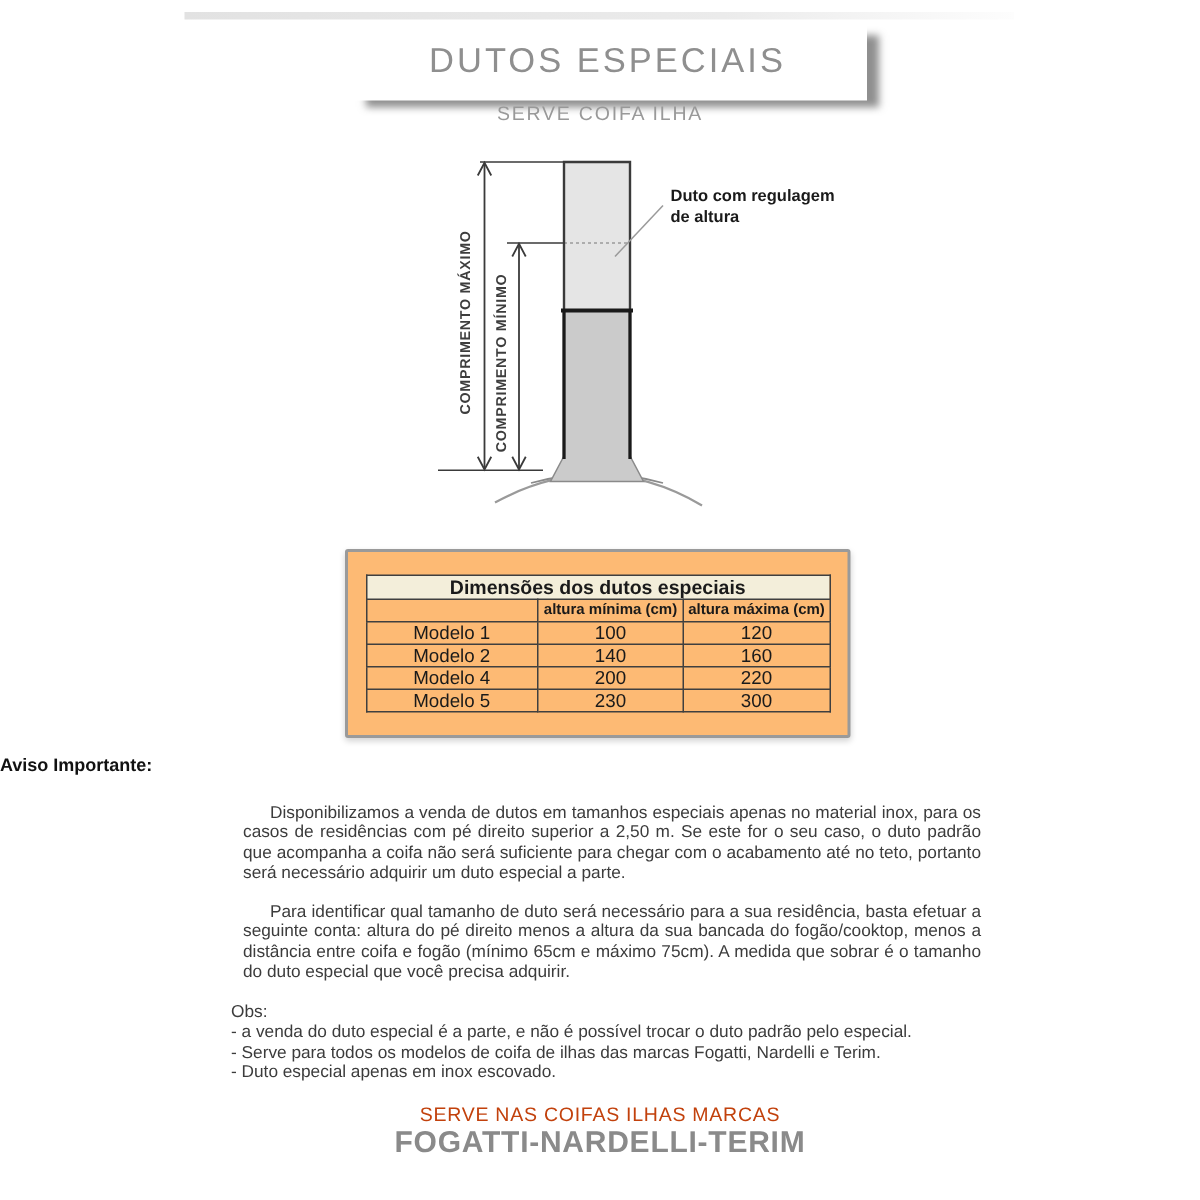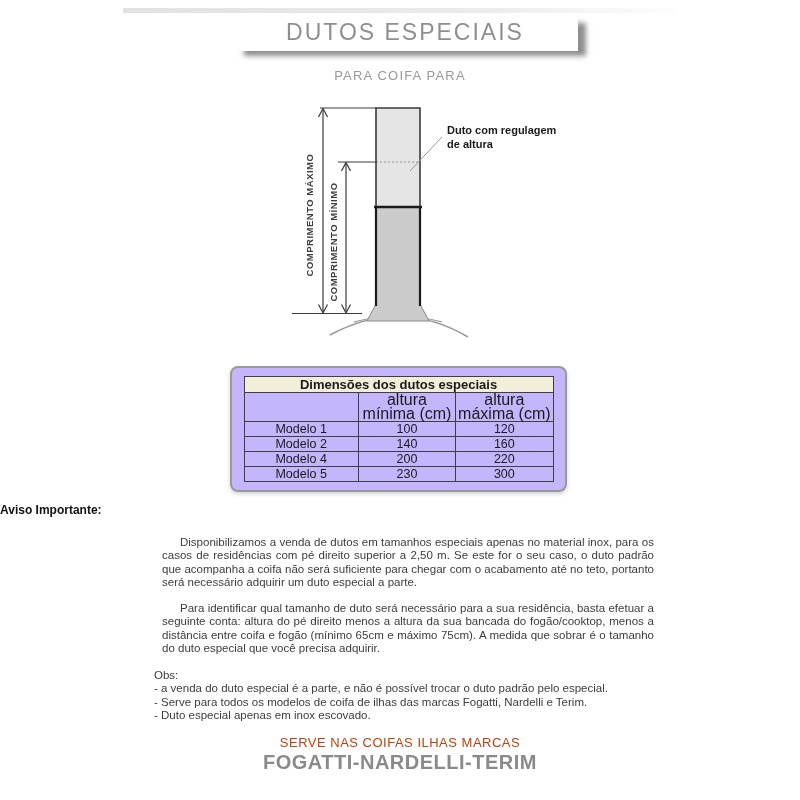--- a/index.html
+++ b/index.html
@@ -6,51 +6,51 @@
   .page{
     position:relative;width:800px;height:800px;background:#ffffff;
     font-family:"Liberation Sans",sans-serif;overflow:hidden;
   }
   
   .top-strip{
     position:absolute;left:123px;top:8px;width:553px;height:5px;
     background:linear-gradient(to right,#e2e2e2 0%,#ebebeb 65%,#fdfdfd 100%);
   }
   .title-box{
-    position:absolute;left:232px;top:14px;width:346px;height:37px;
+    position:absolute;left:232px;top:14px;width:346px;height:53px;
     background:#ffffff;box-shadow:10px 7px 5px -2px rgba(115,115,115,.8);
     display:flex;align-items:center;justify-content:center;
   }
   .title-box .title{
     color:#8f8f8f;font-size:23px;letter-spacing:2px;font-weight:400;
   }
   .subtitle{
     position:absolute;left:0;top:68px;width:800px;text-align:center;
     color:#999999;font-size:13px;letter-spacing:1.2px;
   }
   
   .diagram{position:absolute;left:280px;top:90px;width:320px;height:260px;}
   
   .table-frame{
     position:absolute;left:230px;top:366px;width:333px;height:122px;
-    background:#c4b5fd;border:2px solid #9a9a9a;border-radius:8px;
+    background:#fdba74;border:2px solid #9a9a9a;border-radius:2px;
     box-shadow:0 2px 4px rgba(0,0,0,.18);
     display:flex;align-items:center;justify-content:center;
   }
   table.dims{
     width:310px;border-collapse:collapse;table-layout:fixed;
     font-size:12.5px;color:#1a1a1a;
   }
   table.dims th,table.dims td{
     border:1px solid #3f3f3f;text-align:center;padding:0;height:14px;line-height:14px;
   }
   table.dims .tbl-title{
     background:#f3eeda;font-weight:bold;font-size:13px;height:15px;
   }
-  table.dims .colhead{font-weight:normal;font-size:16px;}
+  table.dims .colhead{font-weight:bold;font-size:10px;}
   .col-model{width:37%;} .col-min{width:31.5%;} .col-max{width:31.5%;}
   
   .aviso-heading{
     position:absolute;left:0;top:503px;width:800px;text-align:left;
     font-weight:bold;font-size:12px;color:#111;
   }
   .para{
     position:absolute;left:154px;width:492px;font-size:11.5px;line-height:13.4px;
     color:#3c3c3c;text-align:justify;text-indent:18px;margin:8px;
   }
@@ -71,21 +71,21 @@
 </style>
 </head>
 <body>
 
 <div class="page">
 
   <div class="top-strip"></div>
   <div class="title-box">
     <span class="title">DUTOS ESPECIAIS</span>
   </div>
-  <div class="subtitle">PARA COIFA PARA</div>
+  <div class="subtitle">SERVE COIFA ILHA</div>
 
   <div class="diagram">
     <svg width="320" height="260" viewBox="0 0 320 260">
 
       <path d="M 50 245 Q 120 207 188 247" stroke="#9a9a9a" stroke-width="1.5" fill="none"></path>
       <path d="M 74 232 Q 118 220 162 232" stroke="#8a8a8a" stroke-width="1.2" fill="none"></path>
 
       <polygon points="96,214 140,214 149,231 87,231" fill="#cbcbcb" stroke="#8a8a8a" stroke-width="1"></polygon>
 
       <rect x="96" y="18" width="44" height="99" fill="#e5e5e5"></rect>

